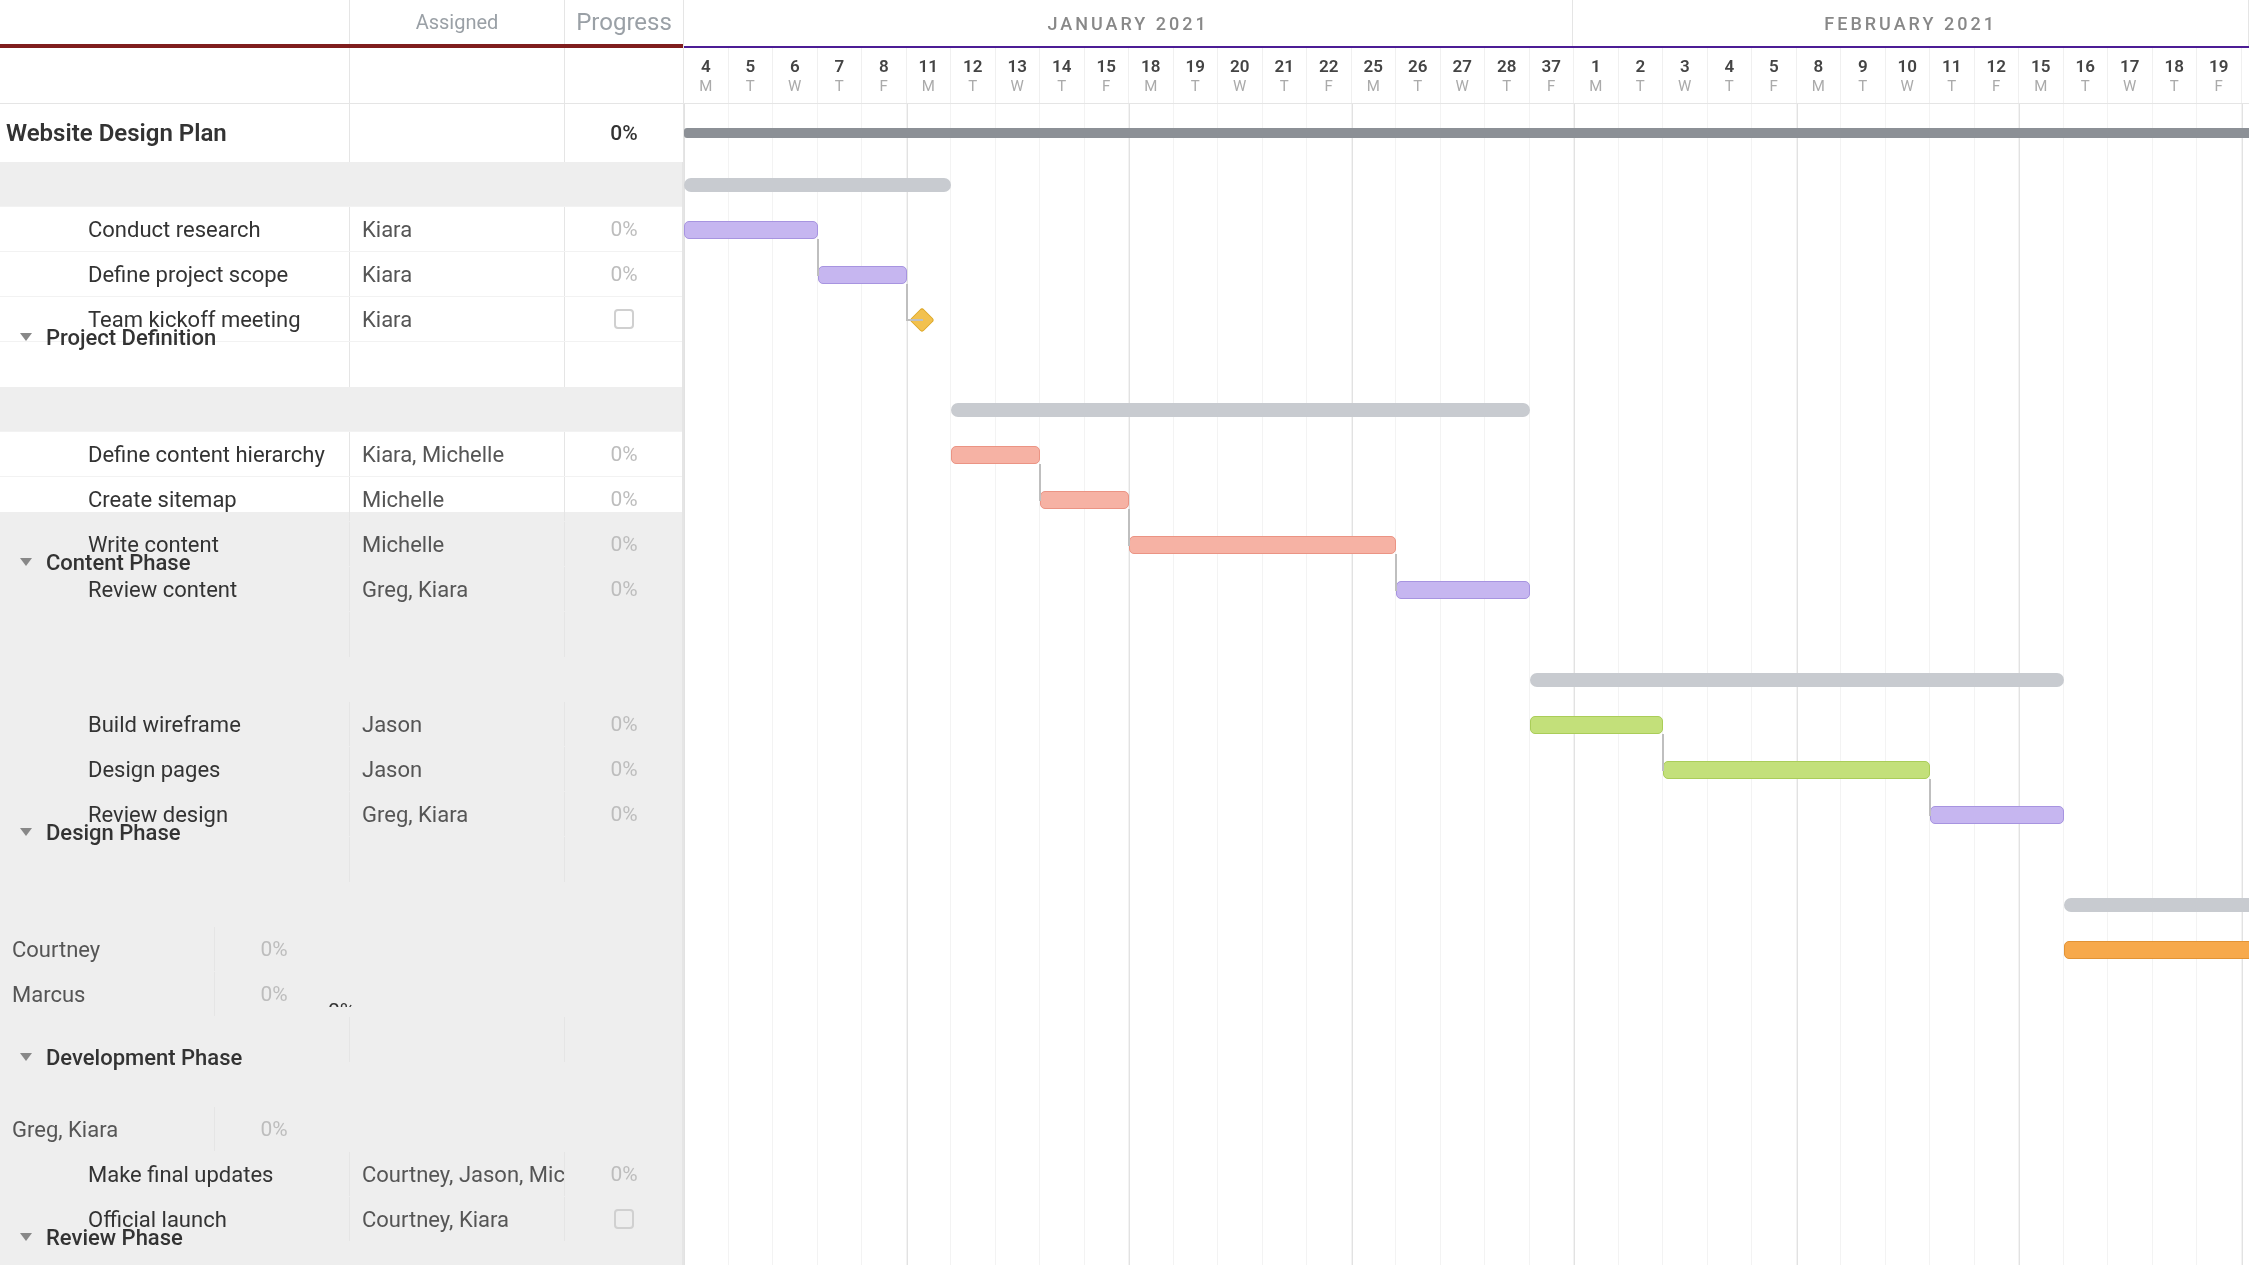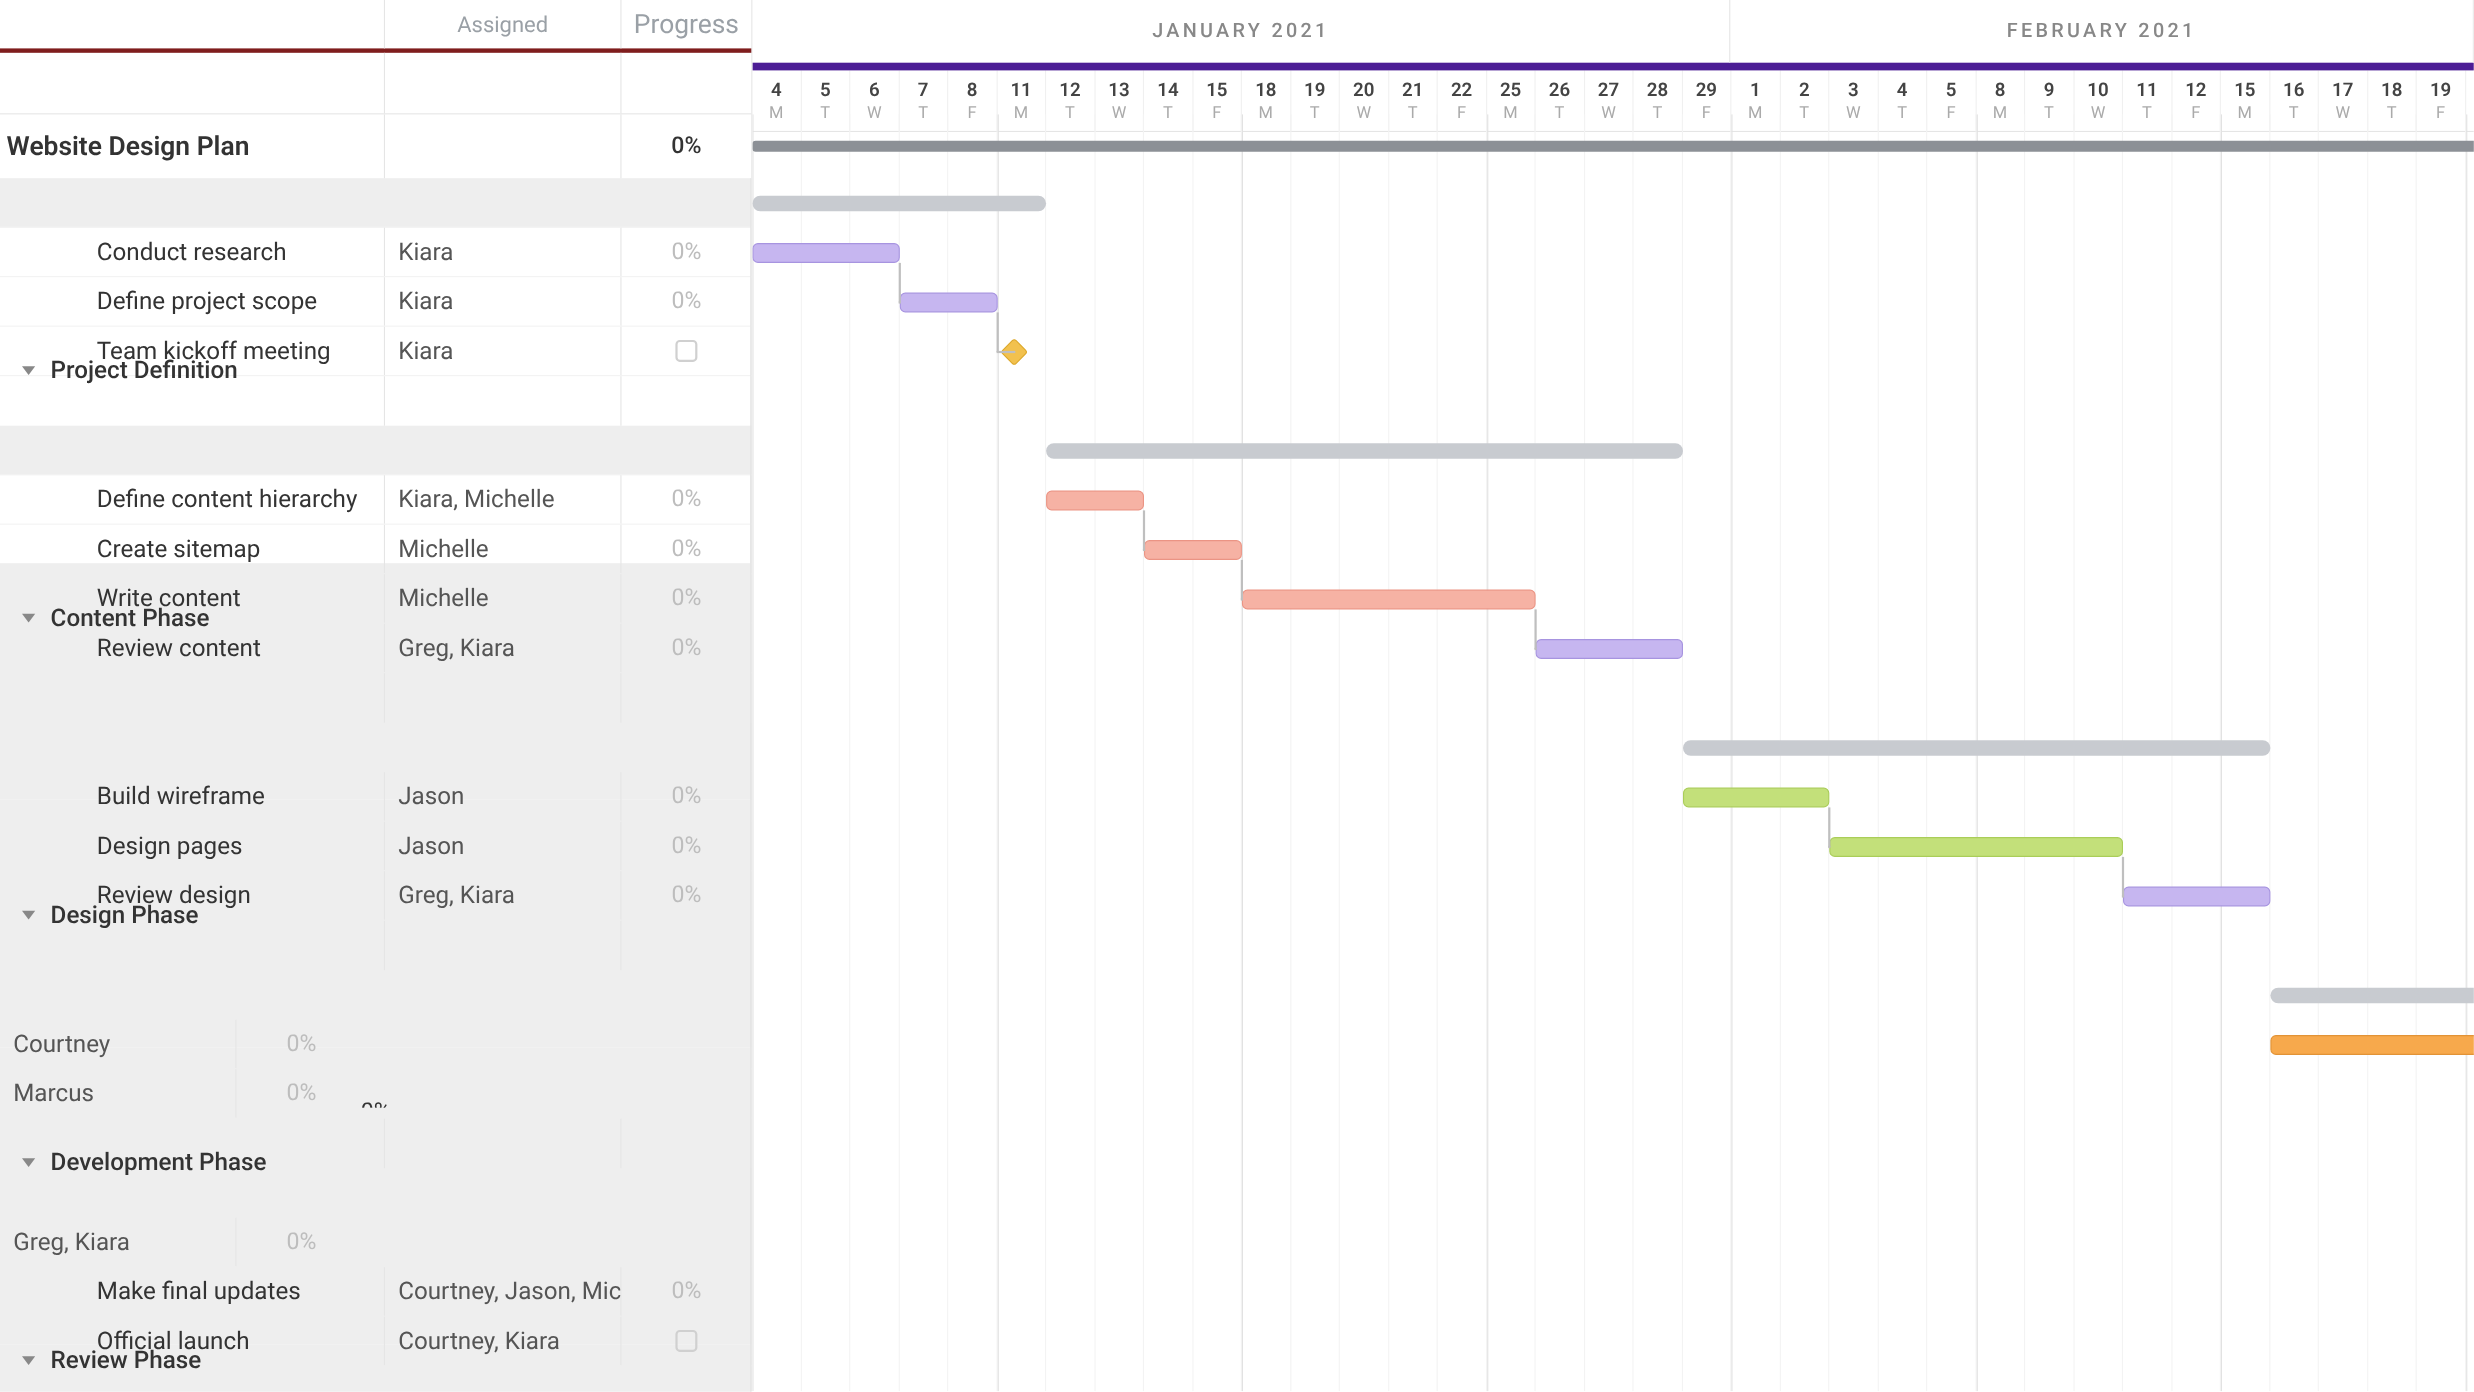--- a/index.html
+++ b/index.html
@@ -81,23 +81,23 @@
   .gap-row .c-assign { flex:0 0 215px; border-right:1px solid #e5e5e5; }
   .gap-row .c-prog   { flex:0 0 118px; }
 
   
   .timeline {
     flex: 1 1 auto;
     position: relative;
     overflow: hidden;
   }
   .month-header {
-    height: 64px;
+    height: 48px;
     display: flex;
-    border-bottom: 7px solid #4c1d95;
+    border-bottom: 2px solid #4c1d95;
     position: relative;
   }
   .month-cell {
     display:flex; align-items:center; justify-content:center;
     font-size:18px; letter-spacing:3px; color:#888; font-weight:500;
     border-right:1px solid #e5e5e5;
   }
   .day-header {
     height: 56px;
     display:flex;
@@ -487,21 +487,21 @@
         </div>
         <div class="day-cell">
           <span class="dnum">27</span>
           <span class="dname">W</span>
         </div>
         <div class="day-cell">
           <span class="dnum">28</span>
           <span class="dname">T</span>
         </div>
         <div class="day-cell">
-          <span class="dnum">29</span>
+          <span class="dnum">37</span>
           <span class="dname">F</span>
         </div>
         <div class="day-cell">
           <span class="dnum">1</span>
           <span class="dname">M</span>
         </div>
         <div class="day-cell">
           <span class="dnum">2</span>
           <span class="dname">T</span>
         </div>

